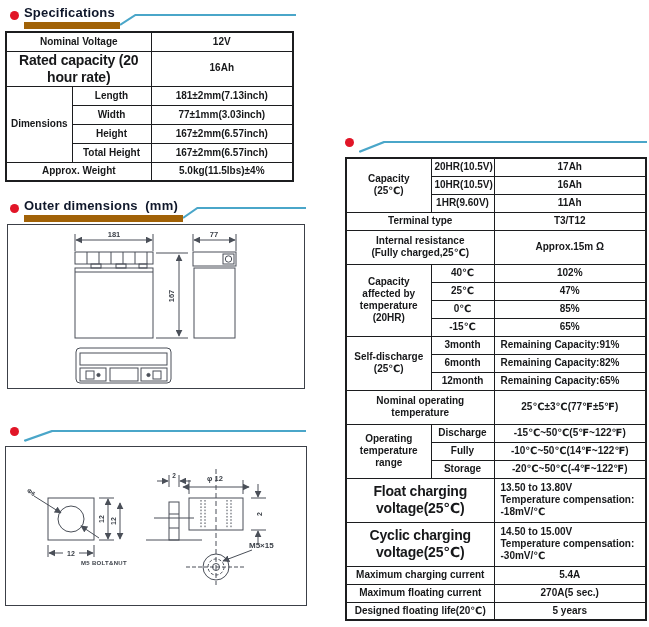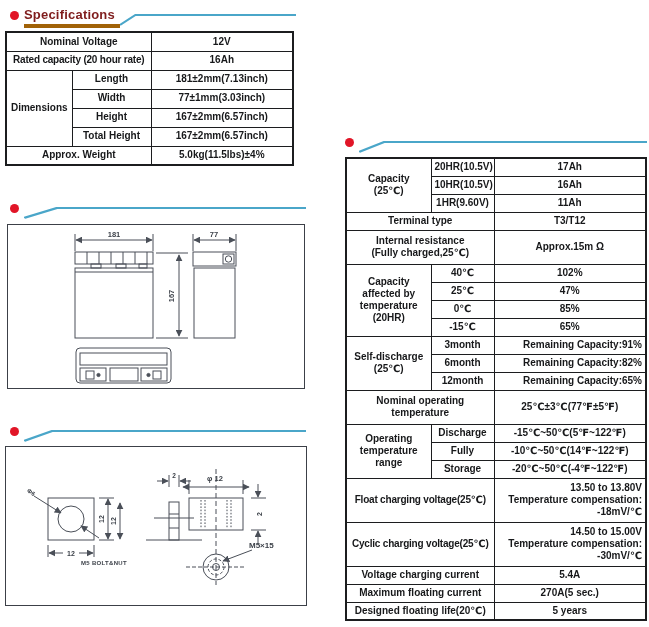--- a/index.html
+++ b/index.html
@@ -6,32 +6,32 @@
   body{
     width:649px;height:627px;background:#ffffff;position:relative;overflow:hidden;
     font-family:"Liberation Sans","DejaVu Sans",sans-serif;
     color:#17181a;
   }
   .abs{position:absolute;}
   
   .sec-head{position:absolute;display:flex;align-items:center;height:20px;}
   .sec-dot{width:9px;height:9px;border-radius:50%;background:#e11527;margin-right:5px;margin-bottom:3px;flex:0 0 auto;}
   .sec-title{
-    font-weight:bold;font-size:13px;color:#7f1d1d;white-space:pre;
-    padding:0 5px 2px 0;border-bottom:4px solid #a16207;letter-spacing:0.2px;
+    font-weight:bold;font-size:13px;color:#0f172a;white-space:pre;
+    padding:0 5px 2px 0;border-bottom:7px solid #a16207;letter-spacing:0.2px;
   }
   .sec-line{flex:1 1 auto;height:20px;display:block;}
   
   table{border-collapse:collapse;background:#fff;table-layout:fixed;}
   table.datatable{border:2px solid #1c1d1f;}
   td{border:1px solid #1c1d1f;text-align:center;vertical-align:middle;
      font-weight:bold;font-size:10px;line-height:1.22;padding:0 3px;overflow:hidden;}
   .pre{white-space:pre-line;}
-  .left{text-align:right;padding-left:6px;}
-  .fit{font-size:10px;letter-spacing:-0.2px;}
+  .left{text-align:left;padding-left:6px;}
+  .fit{font-size:14px;letter-spacing:-0.2px;}
   tr.h18{height:18px;} tr.h19{height:19px;} tr.h34{height:34px;} tr.h44{height:44px;}
   
   .draw-box{position:absolute;border:1px solid #3c4048;background:#fff;}
   svg text{font-family:"Liberation Sans","DejaVu Sans",sans-serif;font-weight:bold;fill:#3a3f47;stroke:none;}
 </style>
 </head>
 <body>
 
 <div class="sec-head" style="left:10px;top:7px;width:286px;">
   <span class="sec-dot"></span>
@@ -75,20 +75,21 @@
   </tr>
   <tr class="h19">
     <td colspan="2">Approx. Weight</td>
     <td>5.0kg(11.5lbs)±4%</td>
   </tr>
 </tbody>
   </table>
 
 <div class="sec-head" style="left:10px;top:200px;width:296px;">
   <span class="sec-dot"></span>
+  <span class="sec-title">Outer dimensions  (mm)</span>
   <svg class="sec-line" preserveAspectRatio="none" viewBox="0 0 120 20">
     <polyline points="0,18 14,8 120,8" fill="none" stroke="#4aa6c9" stroke-width="2"></polyline>
   </svg>
 </div>
 
 <div class="draw-box" style="left:7px;top:224px;width:296px;height:163px;">
 <svg width="296" height="163" viewBox="0 0 296 163">
   <defs>
     <marker id="arrA" viewBox="0 0 10 10" refX="9" refY="5" markerWidth="7" markerHeight="7" orient="auto-start-reverse">
       <path d="M0,0 L10,5 L0,10 z" fill="#4a4f58"></path>
@@ -315,21 +316,21 @@
 Temperature compensation:
 -18mV/℃</td>
   </tr>
   <tr class="h44">
     <td colspan="2" class="fit">Cyclic charging voltage(25℃)</td>
     <td class="pre left">14.50 to 15.00V
 Temperature compensation:
 -30mV/℃</td>
   </tr>
   <tr class="h18">
-    <td colspan="2">Voltage charging current</td>
+    <td colspan="2">Maximum charging current</td>
     <td>5.4A</td>
   </tr>
   <tr class="h18">
     <td colspan="2">Maximum floating current</td>
     <td>270A(5 sec.)</td>
   </tr>
   <tr class="h18">
     <td colspan="2">Designed floating life(20℃)</td>
     <td>5 years</td>
   </tr>

